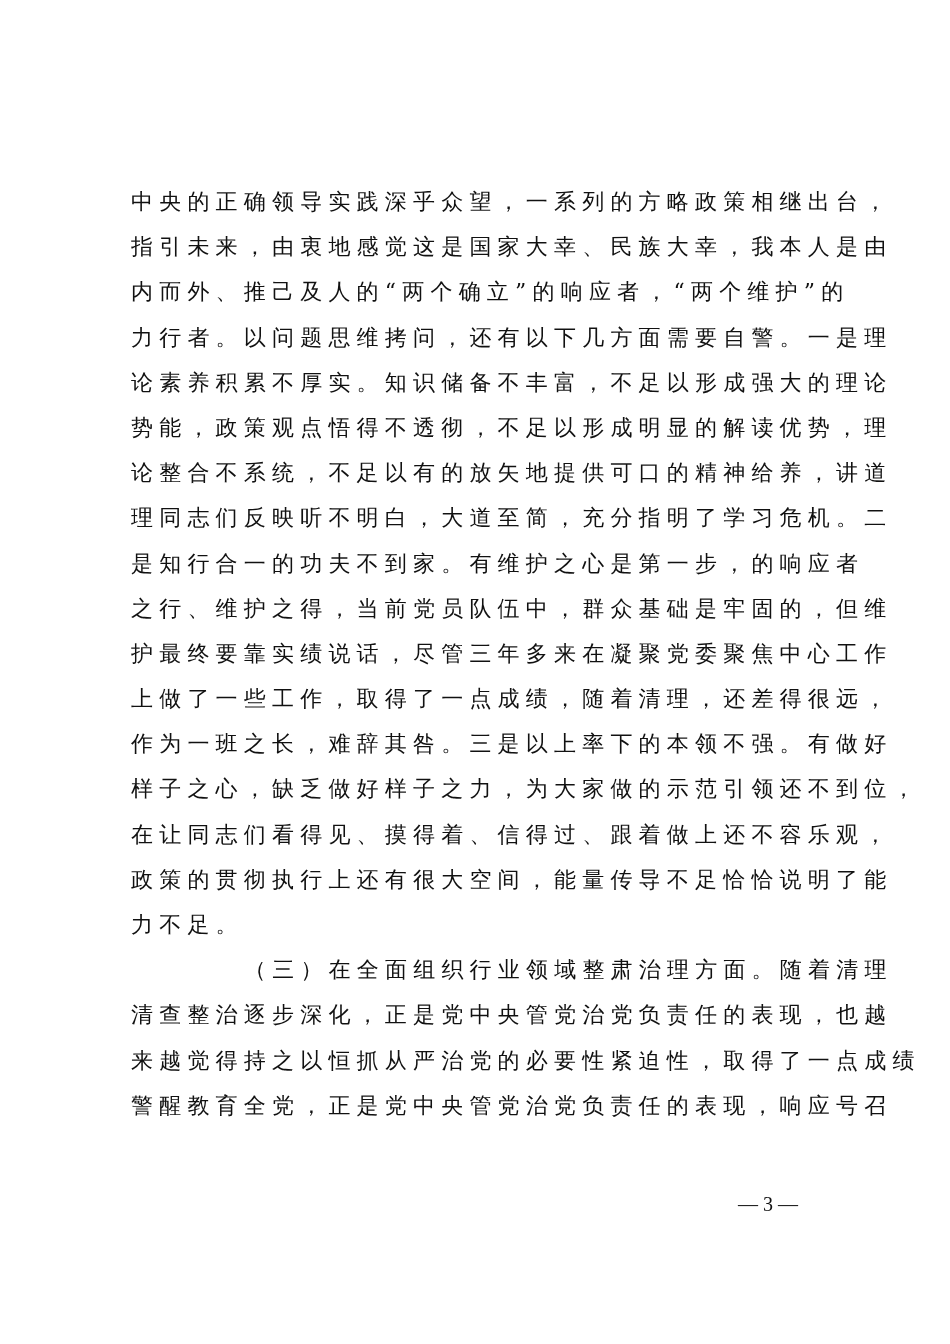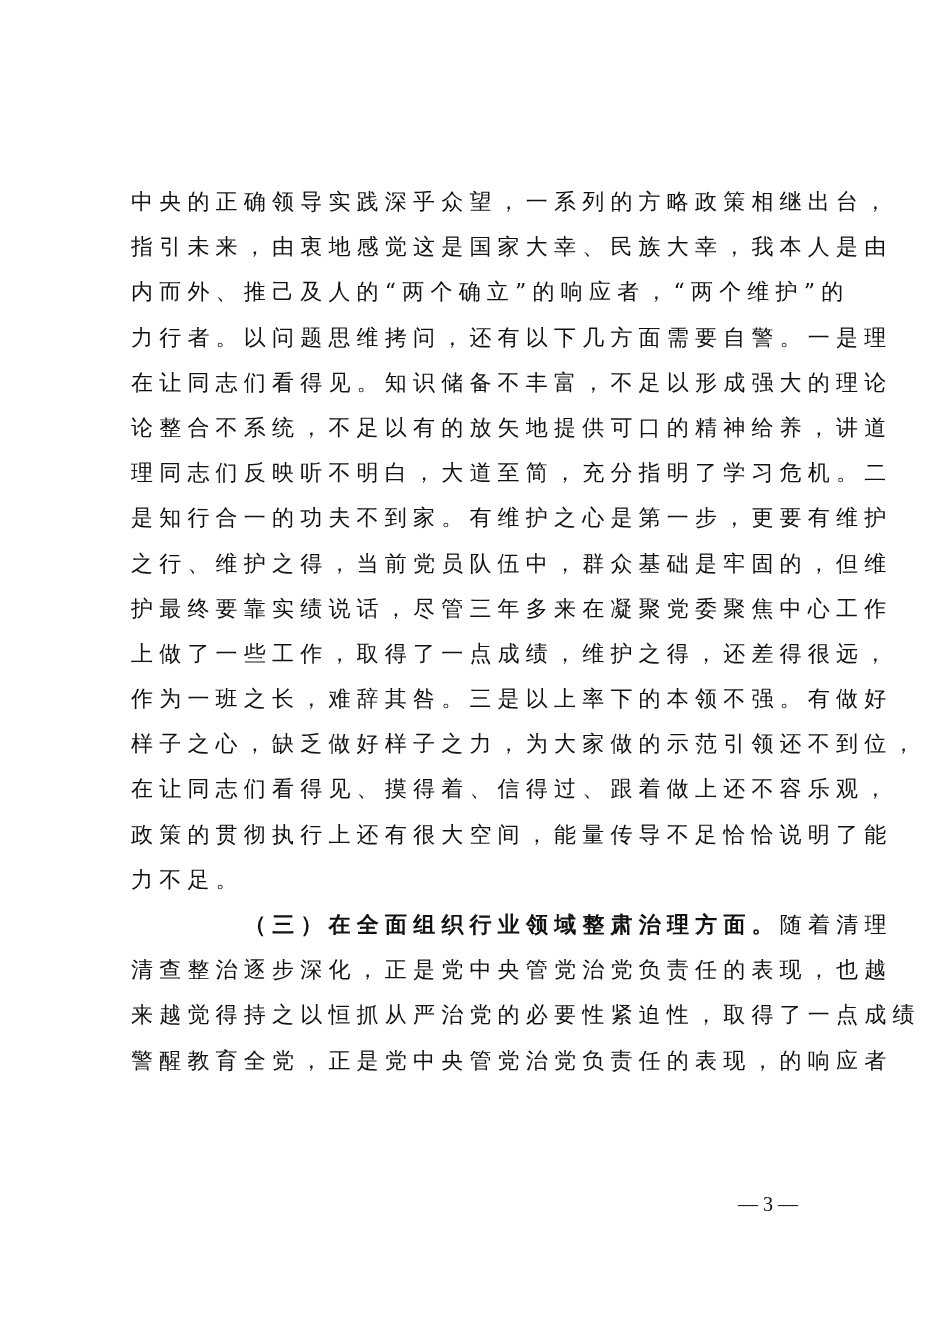--- a/index.html
+++ b/index.html
@@ -33,21 +33,21 @@
       line-height: 45.2px;
       font-size: 22px;
       letter-spacing: 6.2px;
       white-space: nowrap;
       font-weight: 400;
     }
     .line.indent {
       padding-left: 113px;
     }
     .bold {
-      font-weight: 700;
+      font-weight: 400;
     }
     .page-number {
       position: absolute;
       left: 738px;
       top: 1190px;
       font-size: 20px;
       line-height: 28px;
       font-family: "Liberation Serif", "DejaVu Serif", serif;
       white-space: nowrap;
       color: #111111;
@@ -55,33 +55,34 @@
   </style>
 </head>
 <body>
 
 <div class="page">
   <div class="body-text">
     <div class="line">中央的正确领导实践深乎众望，一系列的方略政策相继出台，</div>
     <div class="line">指引未来，由衷地感觉这是国家大幸、民族大幸，我本人是由</div>
     <div class="line">内而外、推己及人的“两个确立”的响应者，“两个维护”的</div>
     <div class="line">力行者。以问题思维拷问，还有以下几方面需要自警。一是理</div>
-    <div class="line">在让同志们看得见。知识储备不丰富，不足以形成强大的理论</div>
+    <div class="line">论素养积累不厚实。知识储备不丰富，不足以形成强大的理论</div>
+    <div class="line">势能，政策观点悟得不透彻，不足以形成明显的解读优势，理</div>
     <div class="line">论整合不系统，不足以有的放矢地提供可口的精神给养，讲道</div>
     <div class="line">理同志们反映听不明白，大道至简，充分指明了学习危机。二</div>
-    <div class="line">是知行合一的功夫不到家。有维护之心是第一步，更要有维护</div>
+    <div class="line">是知行合一的功夫不到家。有维护之心是第一步，的响应者</div>
     <div class="line">之行、维护之得，当前党员队伍中，群众基础是牢固的，但维</div>
     <div class="line">护最终要靠实绩说话，尽管三年多来在凝聚党委聚焦中心工作</div>
-    <div class="line">上做了一些工作，取得了一点成绩，维护之得，还差得很远，</div>
+    <div class="line">上做了一些工作，取得了一点成绩，随着清理，还差得很远，</div>
     <div class="line">作为一班之长，难辞其咎。三是以上率下的本领不强。有做好</div>
     <div class="line">样子之心，缺乏做好样子之力，为大家做的示范引领还不到位，</div>
     <div class="line">在让同志们看得见、摸得着、信得过、跟着做上还不容乐观，</div>
     <div class="line">政策的贯彻执行上还有很大空间，能量传导不足恰恰说明了能</div>
     <div class="line">力不足。</div>
 
     <div class="line indent"><span class="bold">（三）在全面组织行业领域整肃治理方面。</span><span>随着清理</span></div>
     <div class="line">清查整治逐步深化，正是党中央管党治党负责任的表现，也越</div>
     <div class="line">来越觉得持之以恒抓从严治党的必要性紧迫性，取得了一点成绩</div>
-    <div class="line">警醒教育全党，正是党中央管党治党负责任的表现，的响应者</div>
+    <div class="line">警醒教育全党，正是党中央管党治党负责任的表现，响应号召</div>
   </div>
 
   <div class="page-number">— 3 —</div>
 </div>
 
 </body></html>

